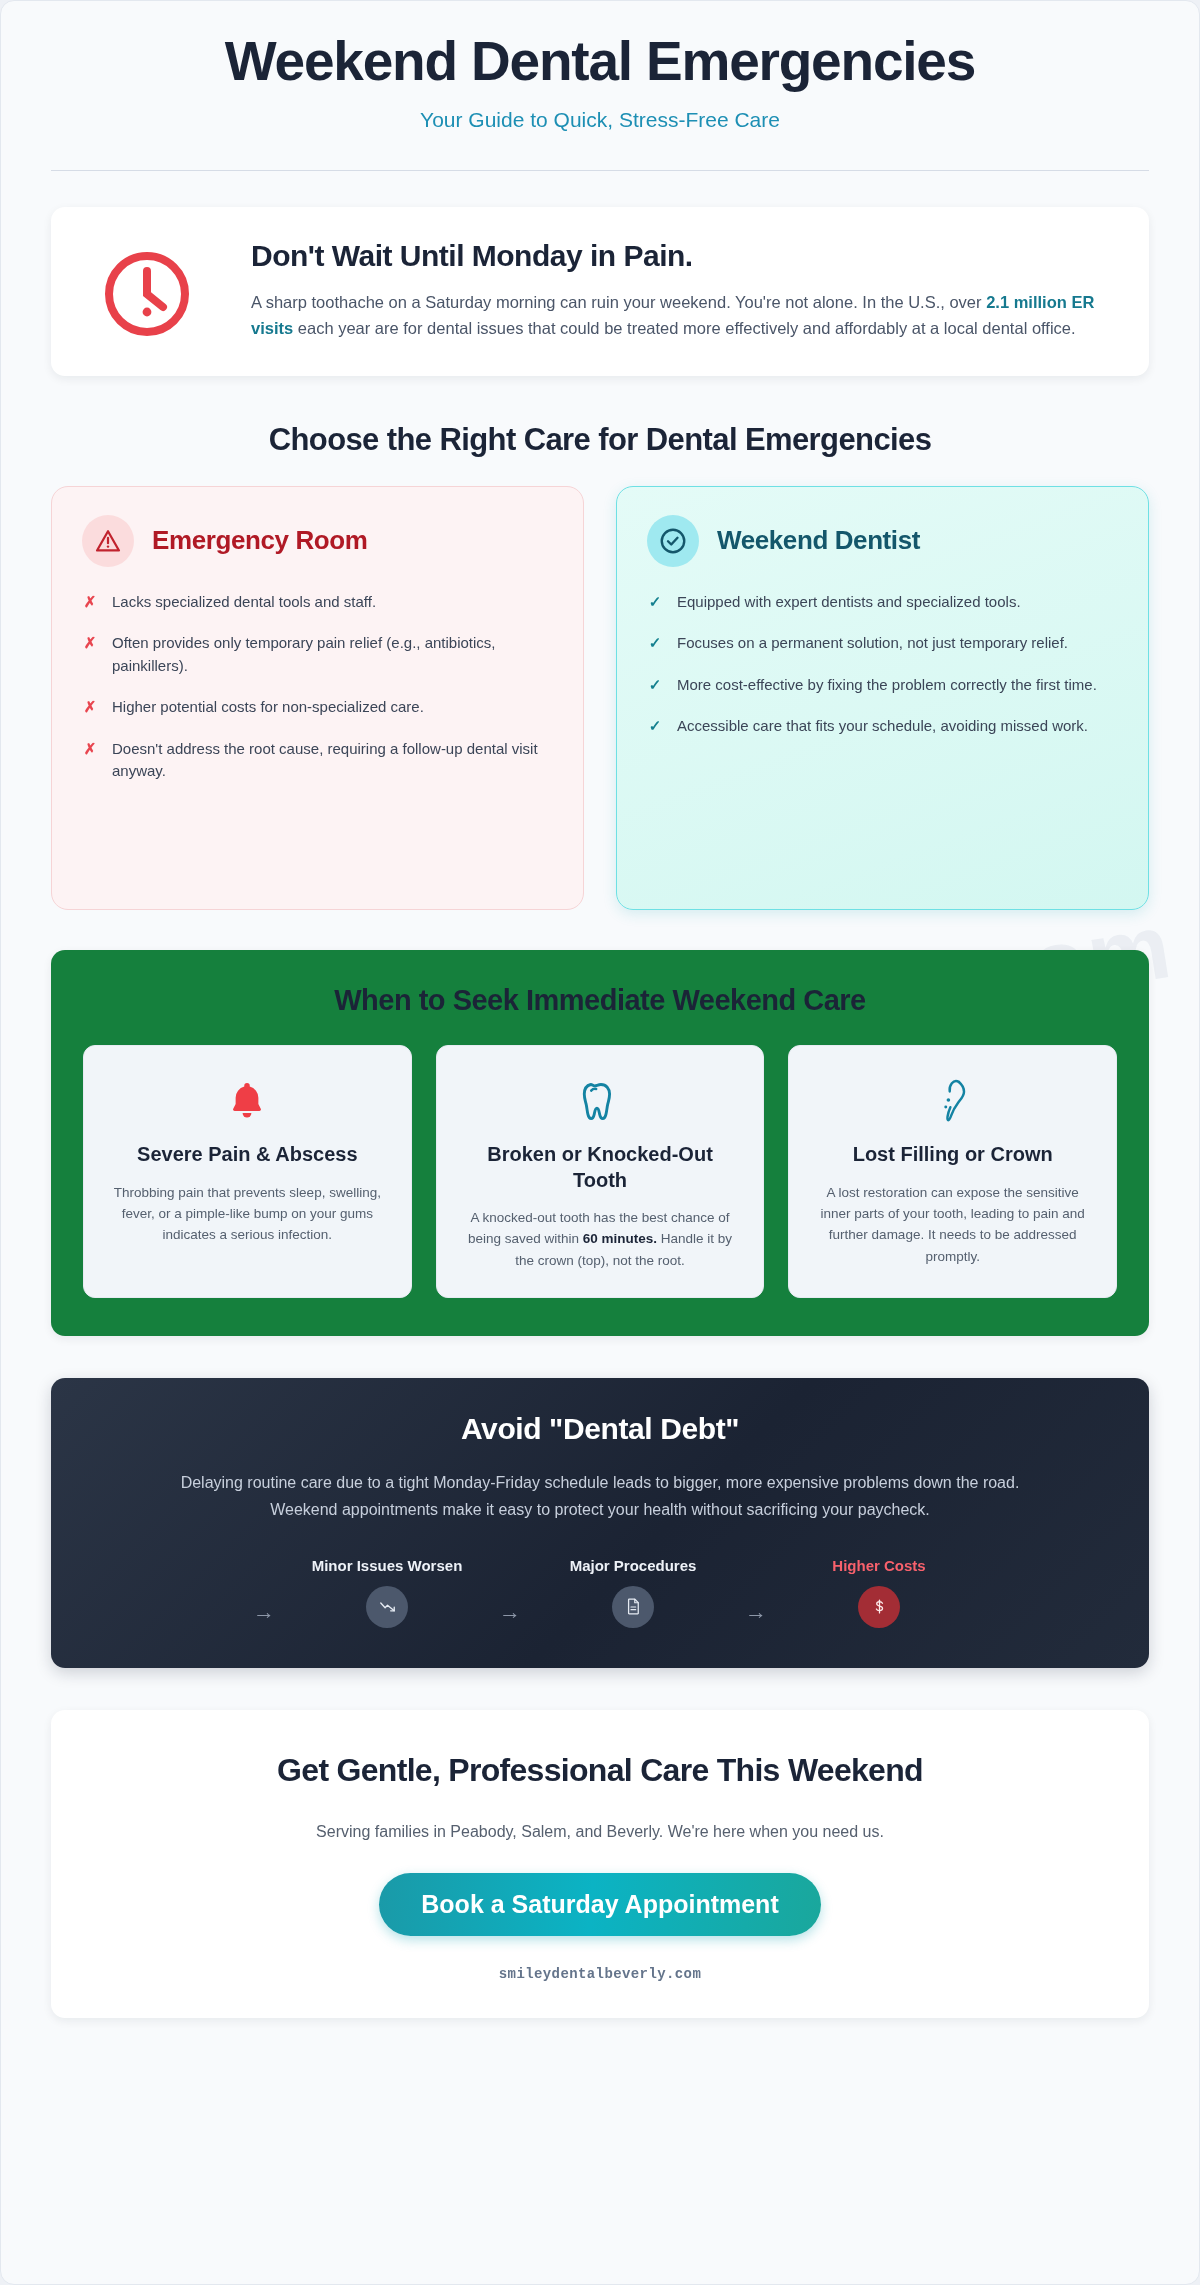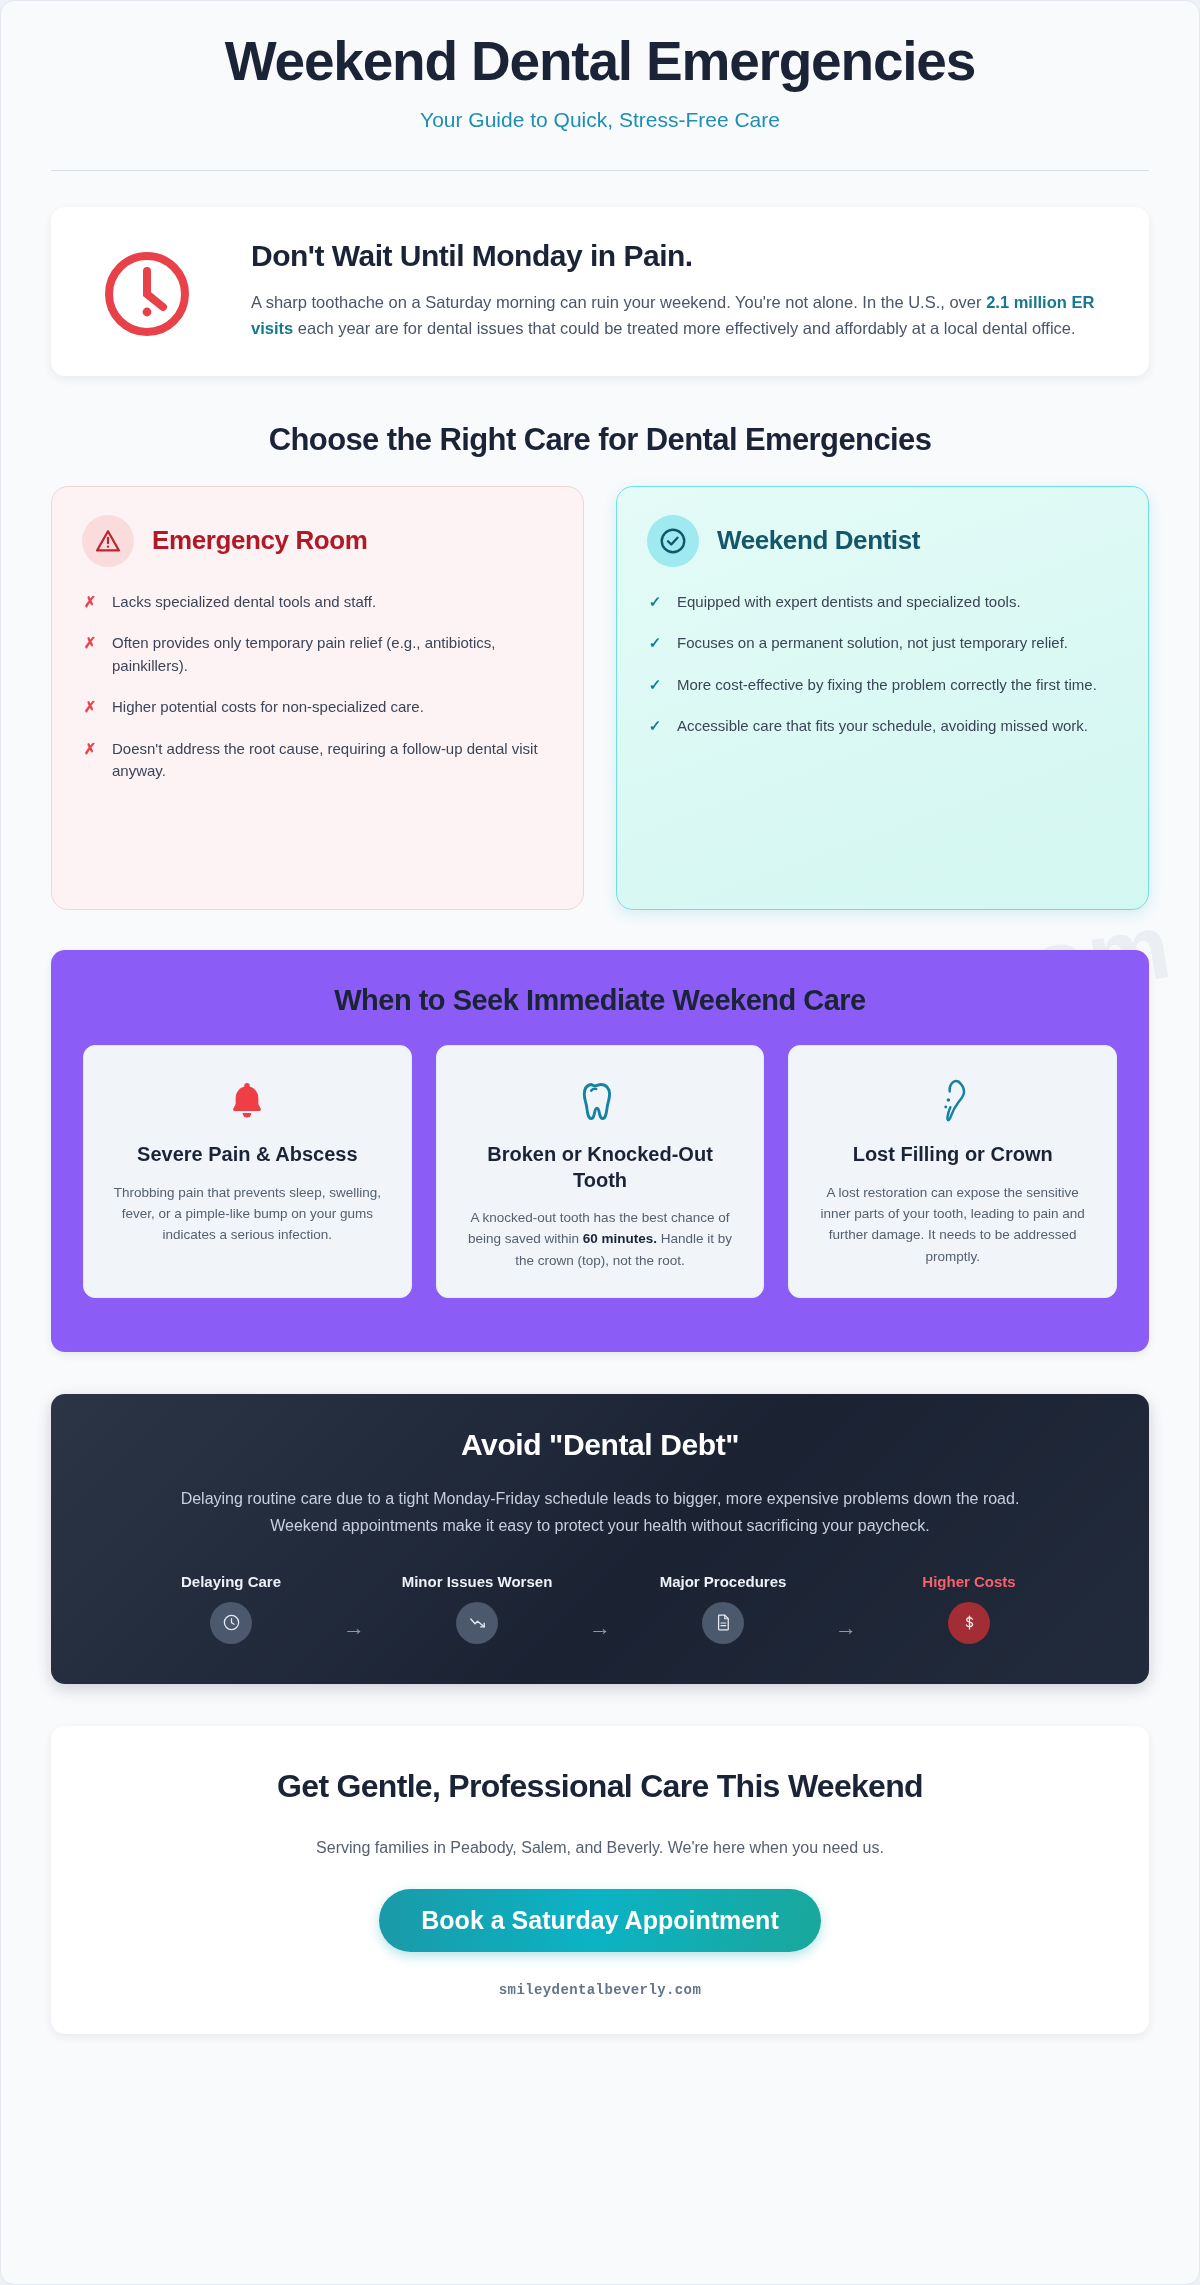--- a/index.html
+++ b/index.html
@@ -169,24 +169,24 @@
     font-size: 15px;
     line-height: 1.5;
     text-align: center;
   }
   .mark-x { color: #e8454f; }
   .mark-v { color: #14808f; }
 
   
   .seek-panel {
     margin-top: 40px;
-    background: #8b5cf6;
+    background: #15803d;
     border-radius: 14px;
     box-shadow: 0 3px 10px rgba(15,23,42,0.07);
-    padding: 34px 32px 54px;
+    padding: 34px 32px 38px;
   }
   .seek-title {
     text-align: center;
     font-size: 29px;
     font-weight: 700;
     color: #1b2437;
     letter-spacing: -0.5px;
     margin-bottom: 28px;
   }
   .seek-grid { display: flex; gap: 24px; }
@@ -451,29 +451,20 @@
 
       </div>
     </div>
 
     <div class="debt-panel">
       <h2 class="debt-title">Avoid "Dental Debt"</h2>
       <p class="debt-text">Delaying routine care due to a tight Monday-Friday schedule leads to bigger, more expensive problems down the road. Weekend appointments make it easy to protect your health without sacrificing your paycheck.</p>
 
       <div class="flow">
 
-        <div class="flow-step">
-          <div class="flow-label">Delaying Care</div>
-          <div class="flow-dot">
-            <svg width="19" height="19" viewBox="0 0 24 24" fill="none">
-              <circle cx="12" cy="12" r="9" stroke="#e6ebf3" stroke-width="1.6"></circle>
-              <path d="M12 7v5.2l3.2 2" stroke="#e6ebf3" stroke-width="1.6" stroke-linecap="round"></path>
-            </svg>
-          </div>
-        </div>
 
         <div class="flow-arrow">→</div>
 
         <div class="flow-step">
           <div class="flow-label">Minor Issues Worsen</div>
           <div class="flow-dot">
             <svg width="19" height="19" viewBox="0 0 24 24" fill="none">
               <path d="M3.5 7.5l5.5 6 3-3.2 8.5 7.2" stroke="#e6ebf3" stroke-width="1.7" stroke-linecap="round" stroke-linejoin="round"></path>
               <path d="M20.5 13v4.5H16" stroke="#e6ebf3" stroke-width="1.7" stroke-linecap="round" stroke-linejoin="round"></path>
             </svg>

